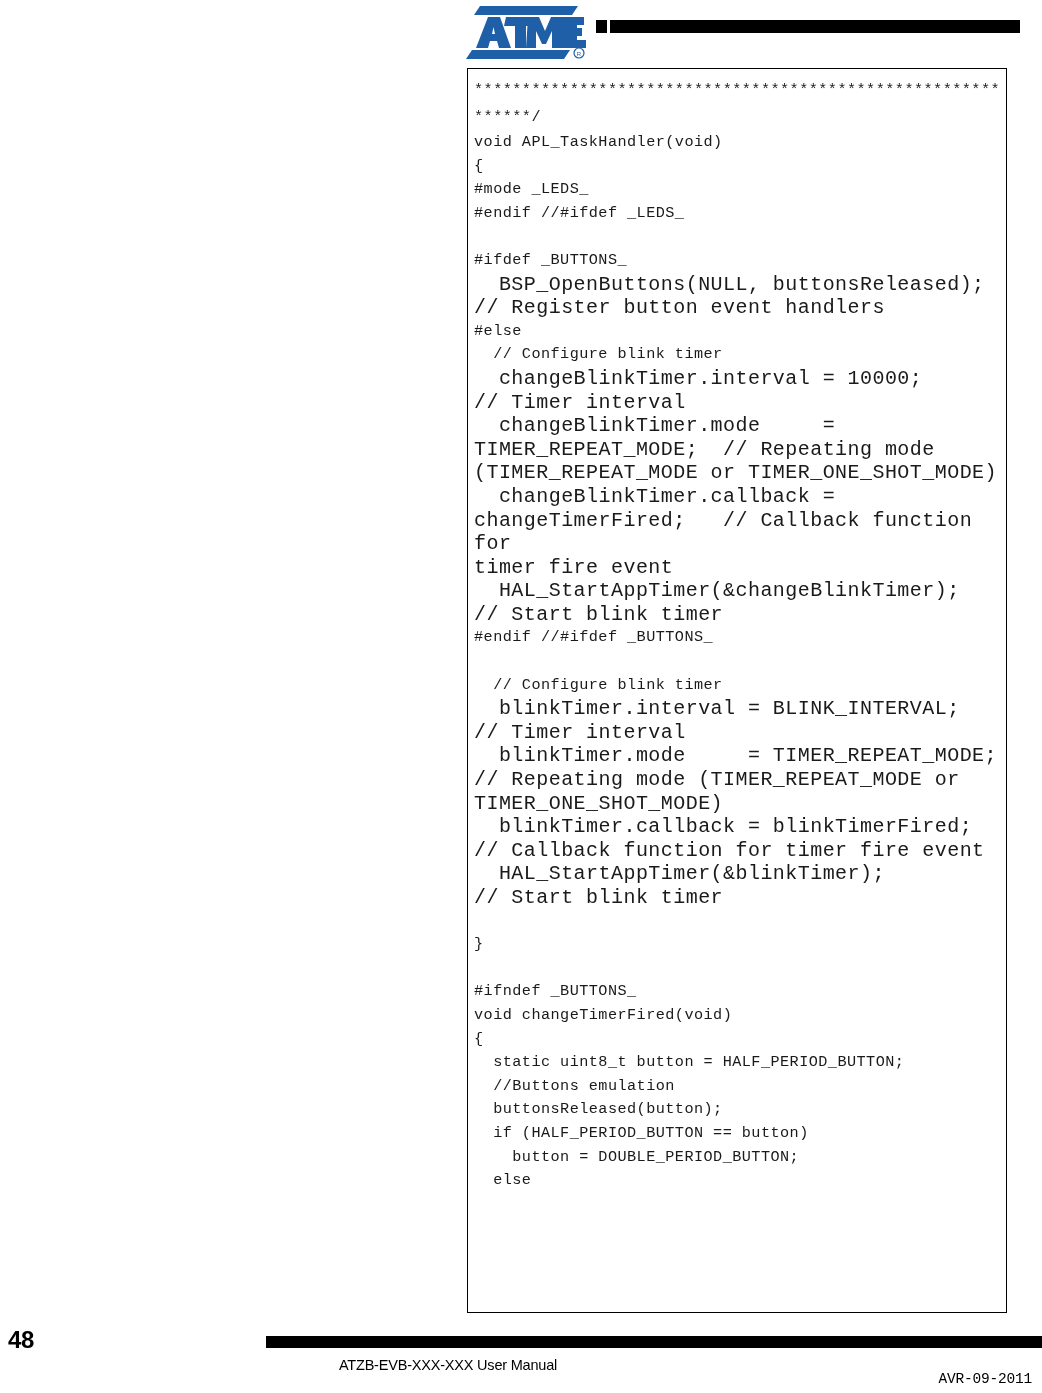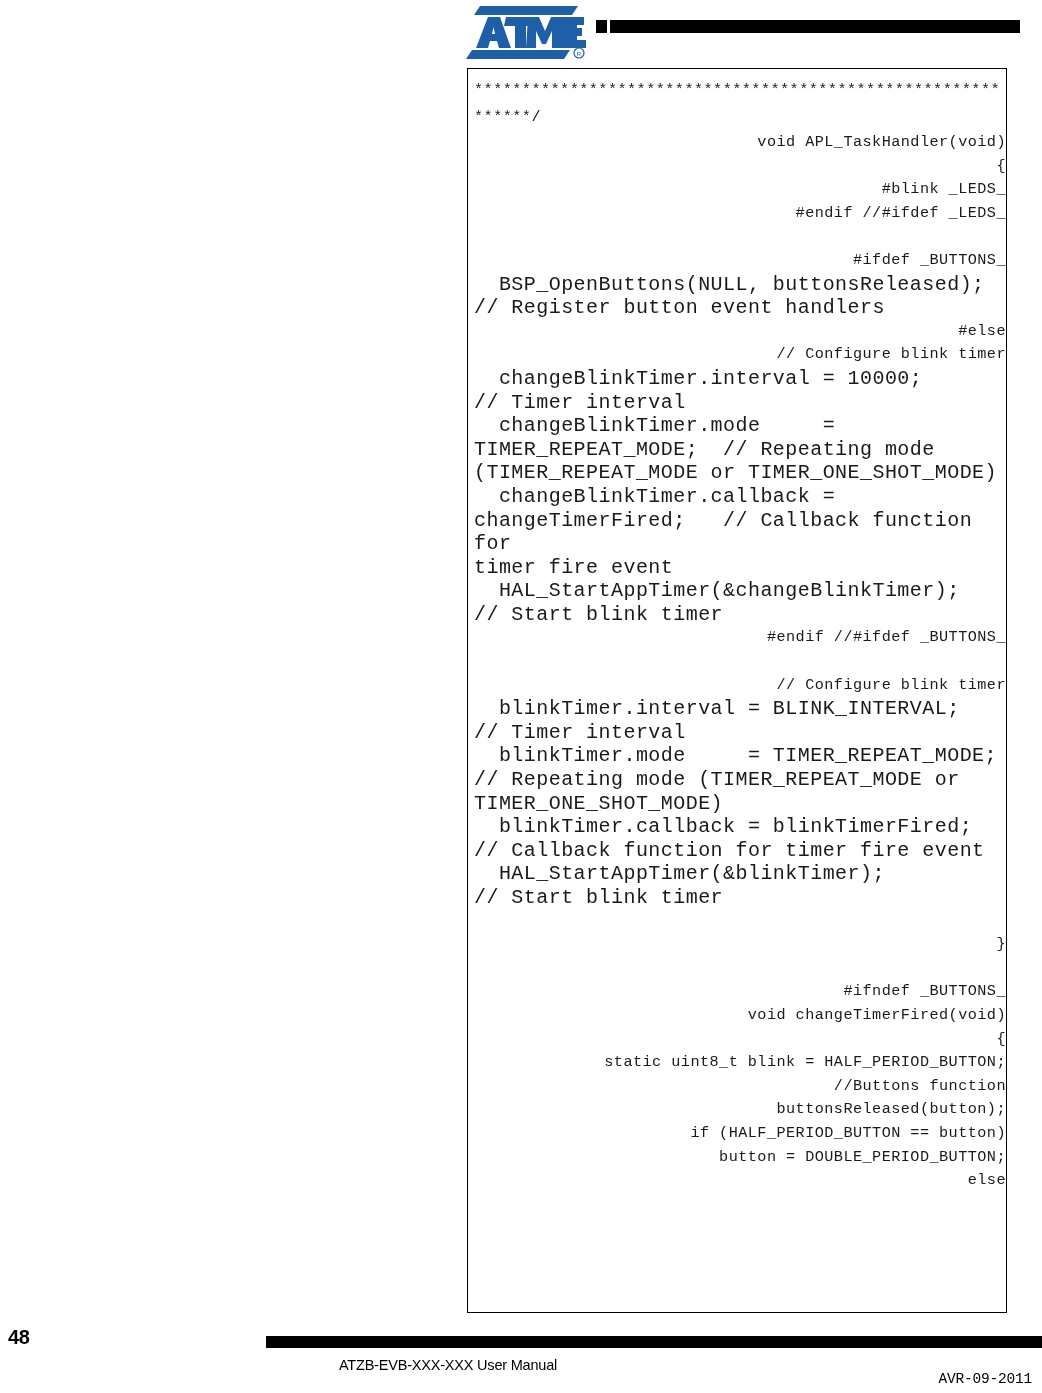--- a/index.html
+++ b/index.html
@@ -72,21 +72,20 @@
     padding: 8px 0 0 0;
   }
   .code-line {
     font-family: "Liberation Mono", "DejaVu Sans Mono", monospace;
     font-size: 15.2px;
     line-height: 23.6px;
     color: #1a1a1a;
     white-space: pre;
     padding-left: 6px;
     letter-spacing: 0.45px;
-    text-align: right;
   }
   .code-line.blank {
     height: 23.6px;
   }
   .code-para {
     font-family: "Liberation Mono", "DejaVu Sans Mono", monospace;
     font-size: 20px;
     line-height: 23.6px;
     color: #1a1a1a;
     white-space: pre-wrap;
@@ -102,21 +101,21 @@
     white-space: pre-wrap;
     padding-left: 6px;
     letter-spacing: 0.45px;
     word-break: break-all;
   }
   .page-number {
     position: absolute;
     left: 8px;
     top: 1326px;
     font-family: "Liberation Sans", sans-serif;
-    font-size: 20px;
+    font-size: 24px;
     font-weight: bold;
     color: #000000;
     letter-spacing: -0.3px;
   }
   .footer-rule {
     position: absolute;
     left: 266px;
     top: 1336px;
     width: 776px;
     height: 12px;
@@ -179,21 +178,21 @@
     <div class="header-rule-bar"></div>
   </div>
 
 </div>
 
 <div class="code-box">
   <div class="code-inner" id="code-inner">
       <div class="stars">*************************************************************/</div>
       <div class="code-line">void APL_TaskHandler(void)</div>
       <div class="code-line">{</div>
-      <div class="code-line">#blink _LEDS_</div>
+      <div class="code-line">#mode _LEDS_</div>
       <div class="code-line">#endif //#ifdef _LEDS_</div>
       <div class="code-line blank"></div>
       <div class="code-line">#ifdef _BUTTONS_</div>
       <div class="code-para">  BSP_OpenButtons(NULL, buttonsReleased);
 // Register button event handlers</div>
       <div class="code-line">#else</div>
       <div class="code-line">  // Configure blink timer</div>
       <div class="code-para">  changeBlinkTimer.interval = 10000;
 // Timer interval</div>
       <div class="code-para">  changeBlinkTimer.mode     =
@@ -215,22 +214,22 @@
       <div class="code-para">  blinkTimer.callback = blinkTimerFired;
 // Callback function for timer fire event</div>
       <div class="code-para">  HAL_StartAppTimer(&amp;blinkTimer);
 // Start blink timer</div>
       <div class="code-line blank"></div>
       <div class="code-line">}</div>
       <div class="code-line blank"></div>
       <div class="code-line">#ifndef _BUTTONS_</div>
       <div class="code-line">void changeTimerFired(void)</div>
       <div class="code-line">{</div>
-      <div class="code-line">  static uint8_t blink = HALF_PERIOD_BUTTON;</div>
-      <div class="code-line">  //Buttons function</div>
+      <div class="code-line">  static uint8_t button = HALF_PERIOD_BUTTON;</div>
+      <div class="code-line">  //Buttons emulation</div>
       <div class="code-line">  buttonsReleased(button);</div>
       <div class="code-line">  if (HALF_PERIOD_BUTTON == button)</div>
       <div class="code-line">    button = DOUBLE_PERIOD_BUTTON;</div>
       <div class="code-line">  else</div>
     </div>
 </div>
 
 <div class="page-number">48</div>
 
 <div class="footer-rule"></div>

